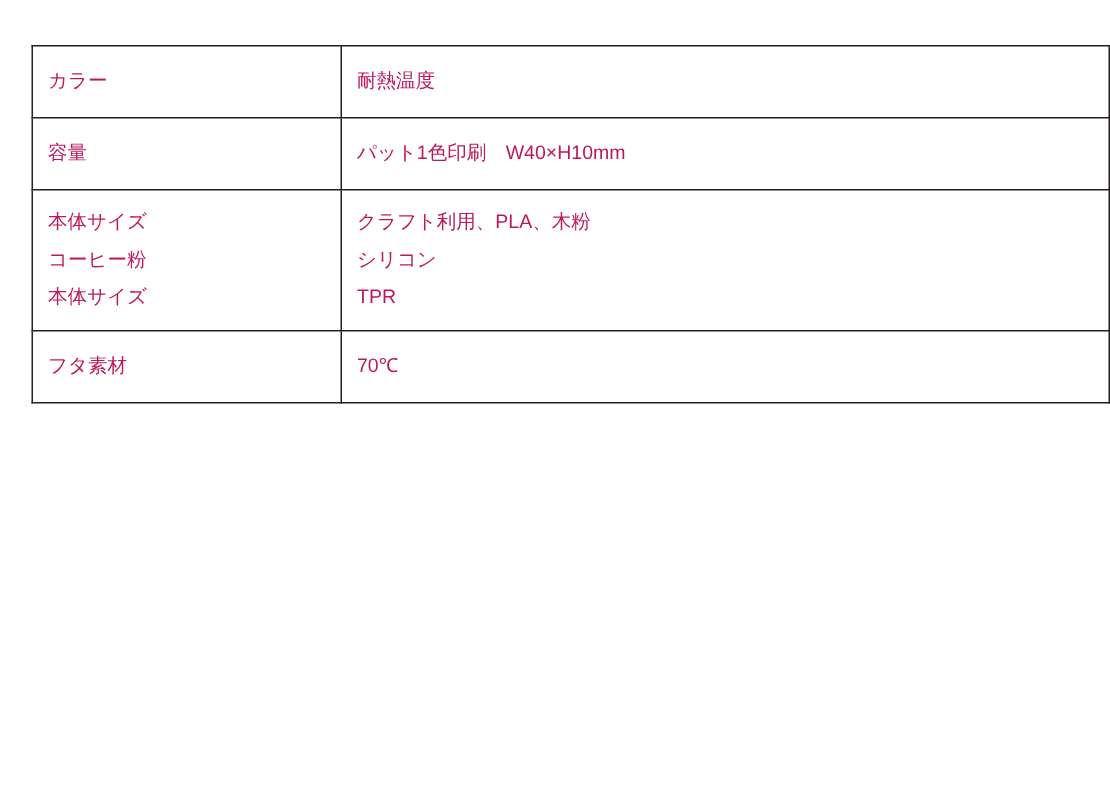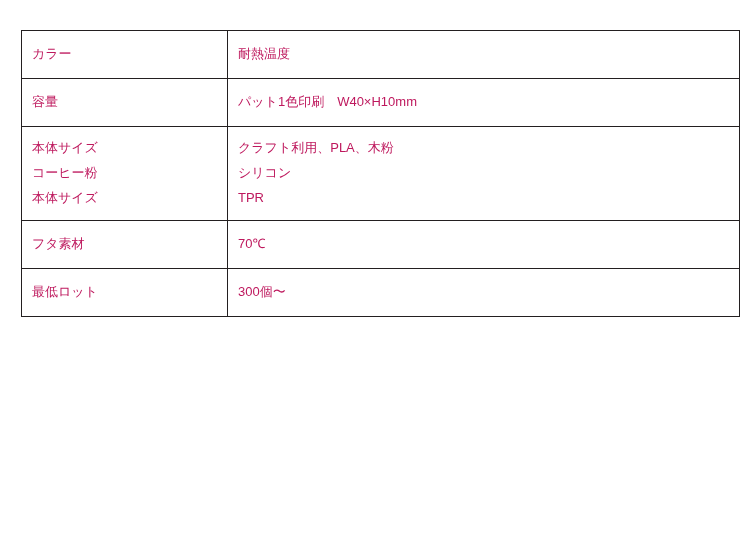--- a/index.html
+++ b/index.html
@@ -120,31 +120,19 @@
               <span class="line">フタ素材</span>
             </span>
           </td>
           <td class="value-cell">
             <span class="cell-lines">
               <span class="line">70℃</span>
             </span>
           </td>
         </tr>
 
-        <tr class="r-single">
-          <td class="label-cell">
-            <span class="cell-lines">
-              <span class="line">最低ロット</span>
-            </span>
-          </td>
-          <td class="value-cell">
-            <span class="cell-lines">
-              <span class="line">300個〜</span>
-            </span>
-          </td>
-        </tr>
 
 
 
       </tbody>
     </table>
   </div>
 </div>
 
 </body></html>

